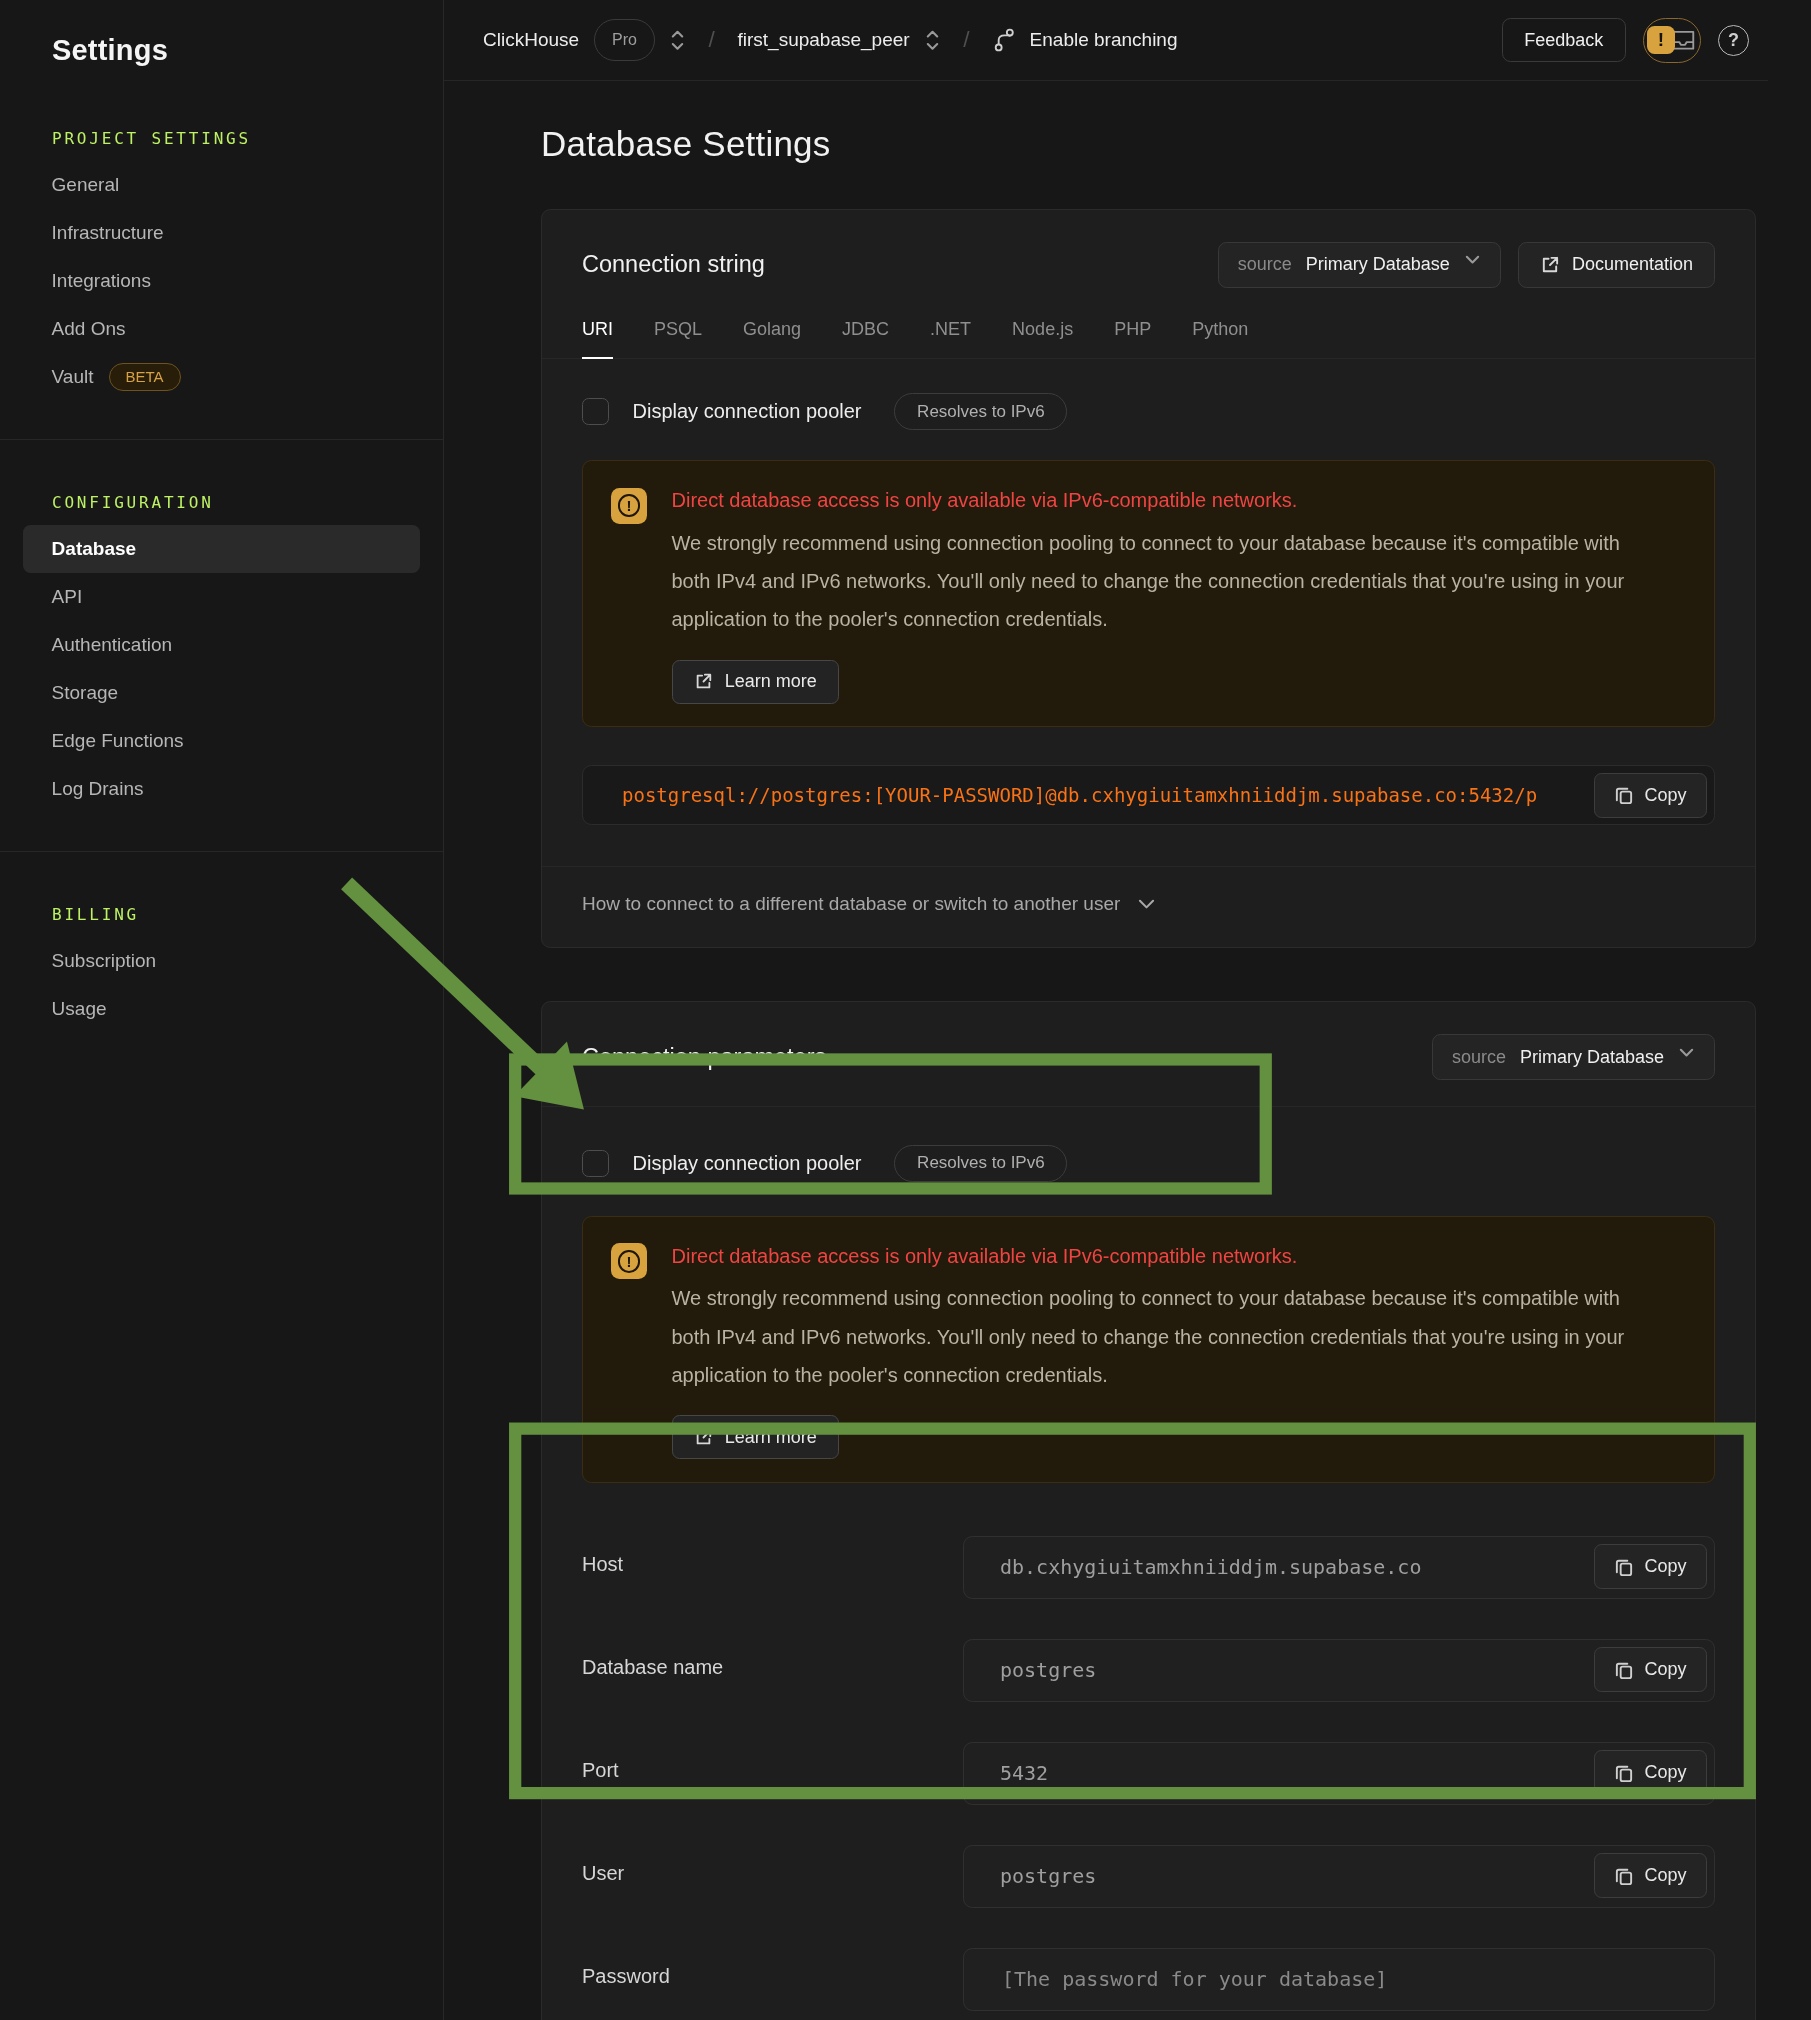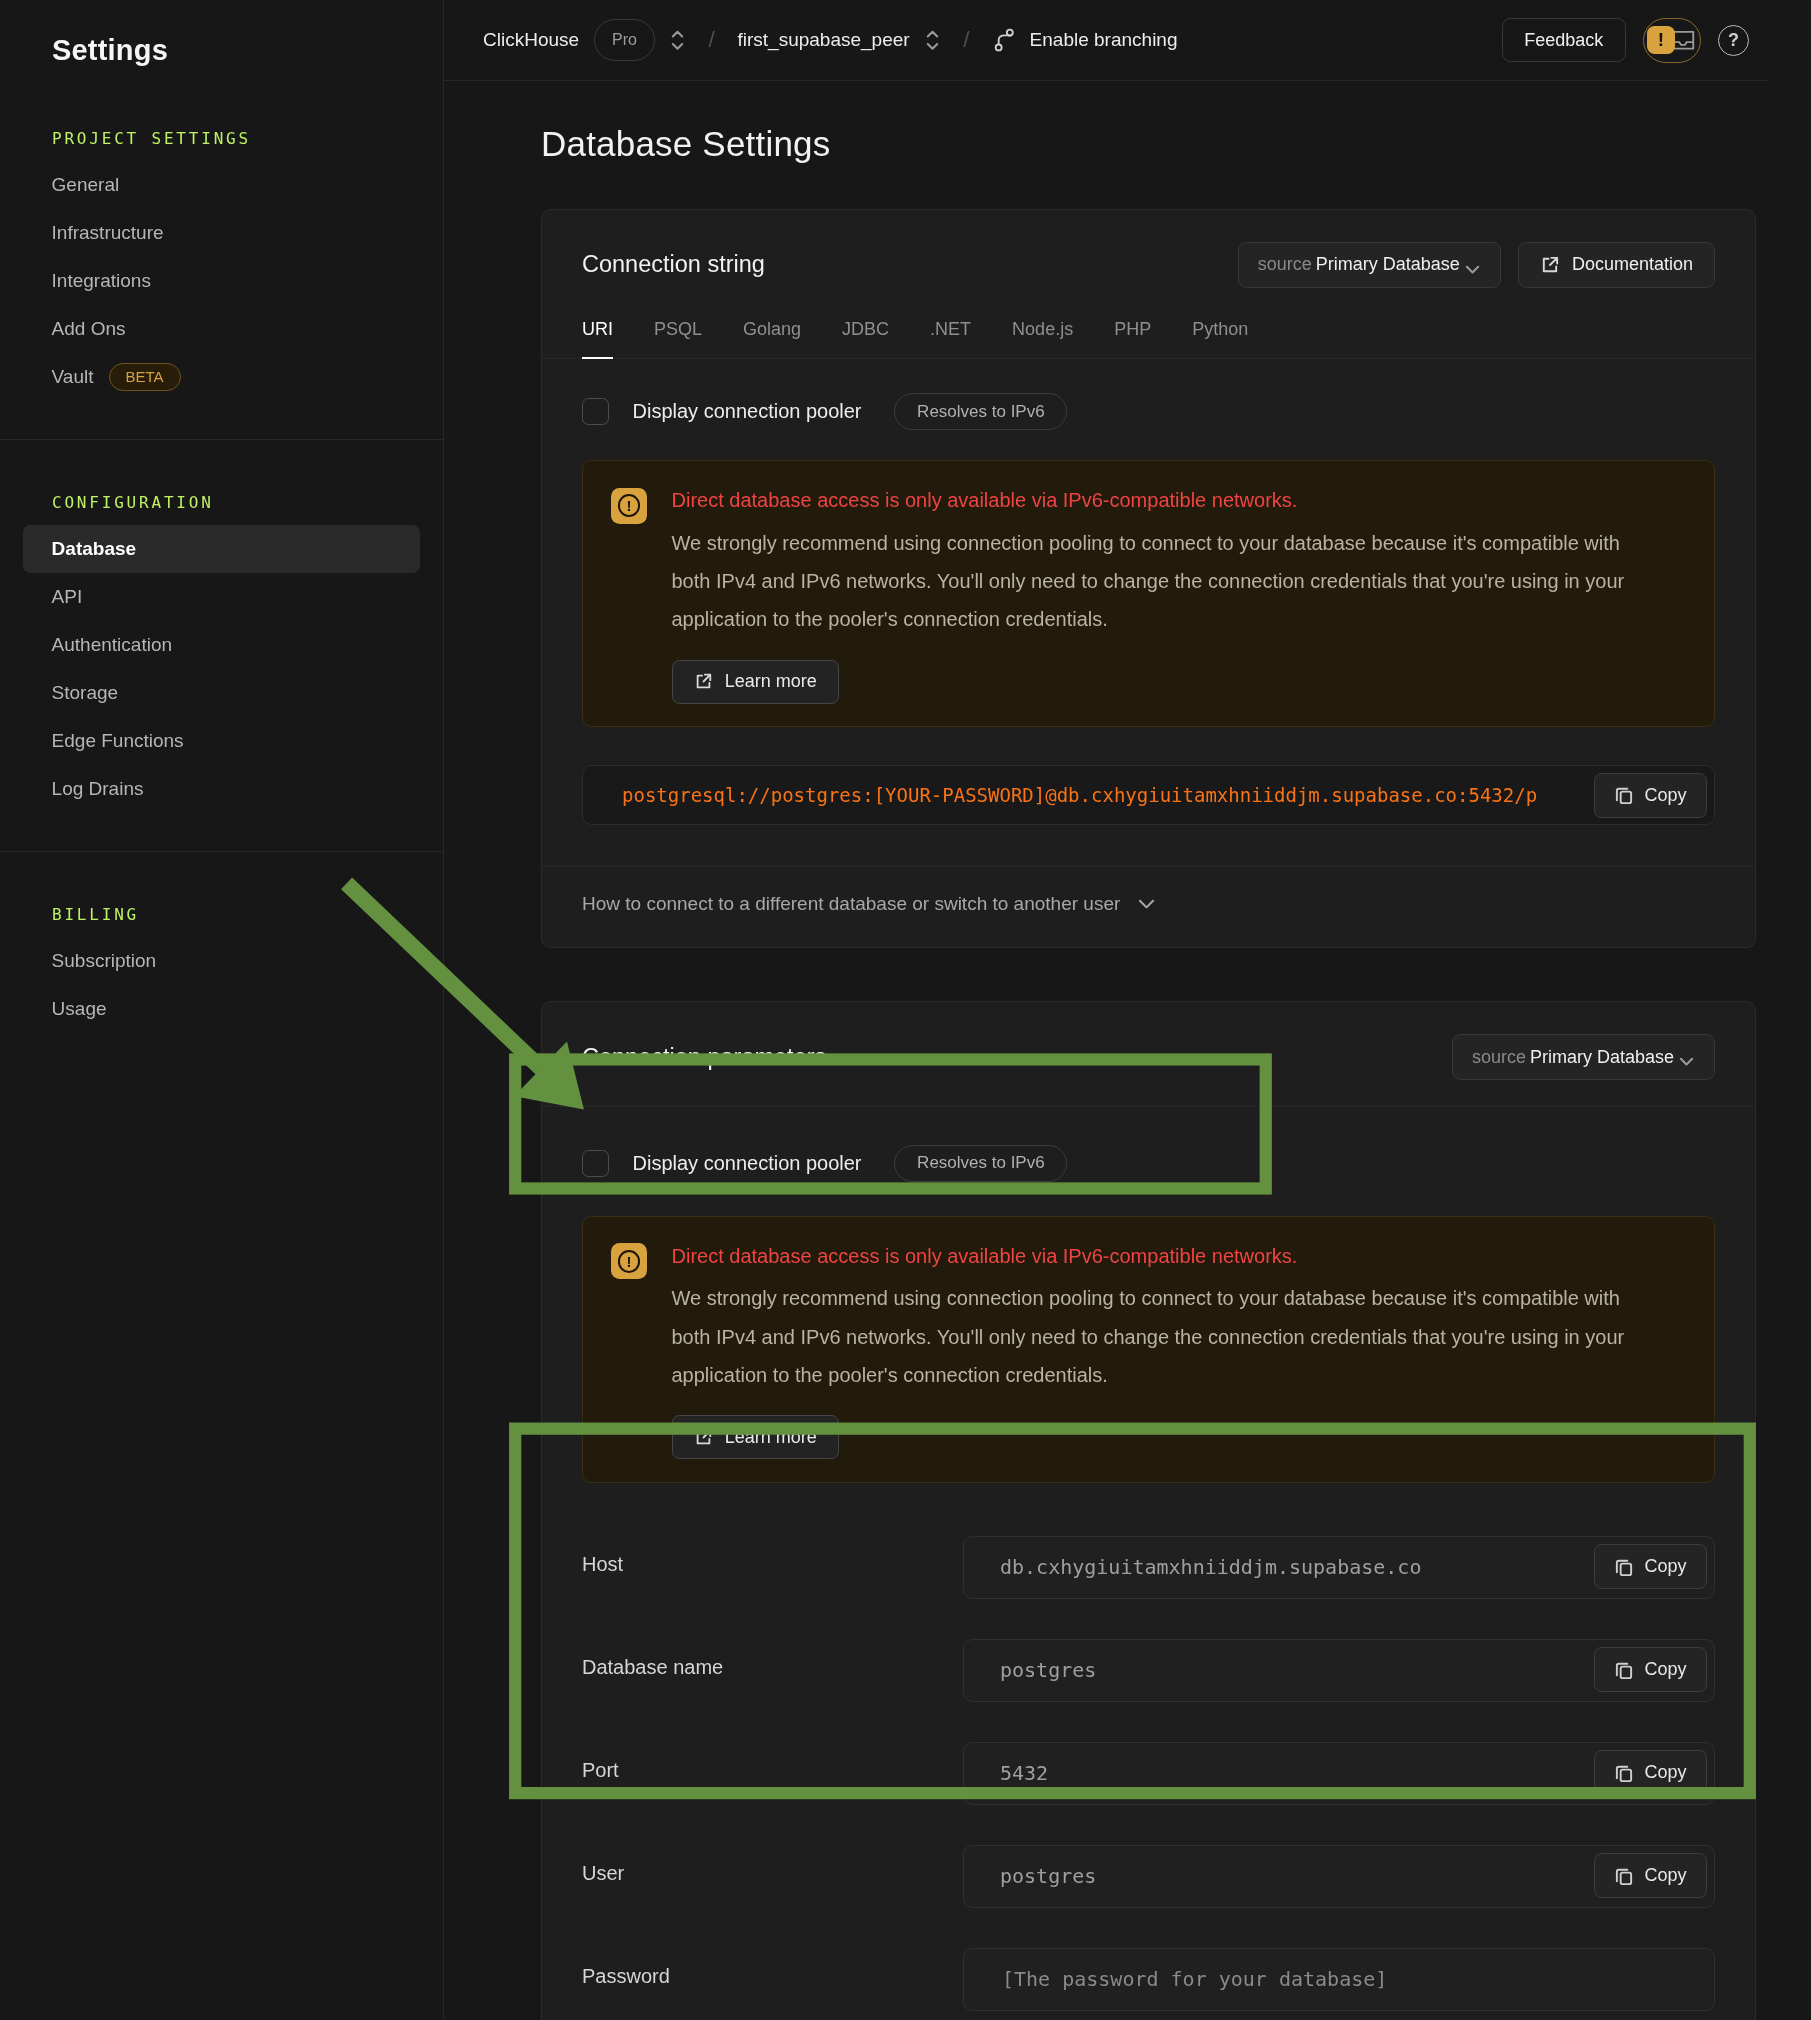--- a/index.html
+++ b/index.html
@@ -81,21 +81,21 @@
   .page-title { font-size:35px; font-weight:500; color:#f2f2f2; letter-spacing:0.2px; }
   .card {
     width:1215px; background:#1e1e1e; border:0.9px solid #2b2b2b; border-radius:9.4px;
     margin-top:45px;
   }
   .card + .card { margin-top:53px; }
   .card-head { display:flex; align-items:center; padding:32px 40px 26px 40px; }
   .card-title { font-size:23.5px; font-weight:500; color:#f1f1f1; }
   .head-controls { margin-left:auto; display:flex; align-items:center; gap:17px; }
   .source-select {
-    display:flex; align-items:flex-end; gap:4px; background:#242424; border:0.9px solid #383838;
+    display:flex; align-items:flex-start; gap:14px; background:#242424; border:0.9px solid #383838;
     border-radius:8.5px; padding:11.3px 19px; cursor:pointer; font-size:18px;
   }
   .source-label { color:#8a8a8a; }
   .source-value { color:#f0f0f0; }
   .doc-btn {
     display:flex; align-items:center; gap:12.2px; background:#242424; border:0.9px solid #383838;
     border-radius:8.5px; padding:11.3px 21px; cursor:pointer; font-size:18px; color:#f0f0f0;
     font-family:inherit;
   }
   .tabs { display:flex; gap:41px; padding:5.6px 40px 0 40px; border-bottom:0.9px solid #272727; }

